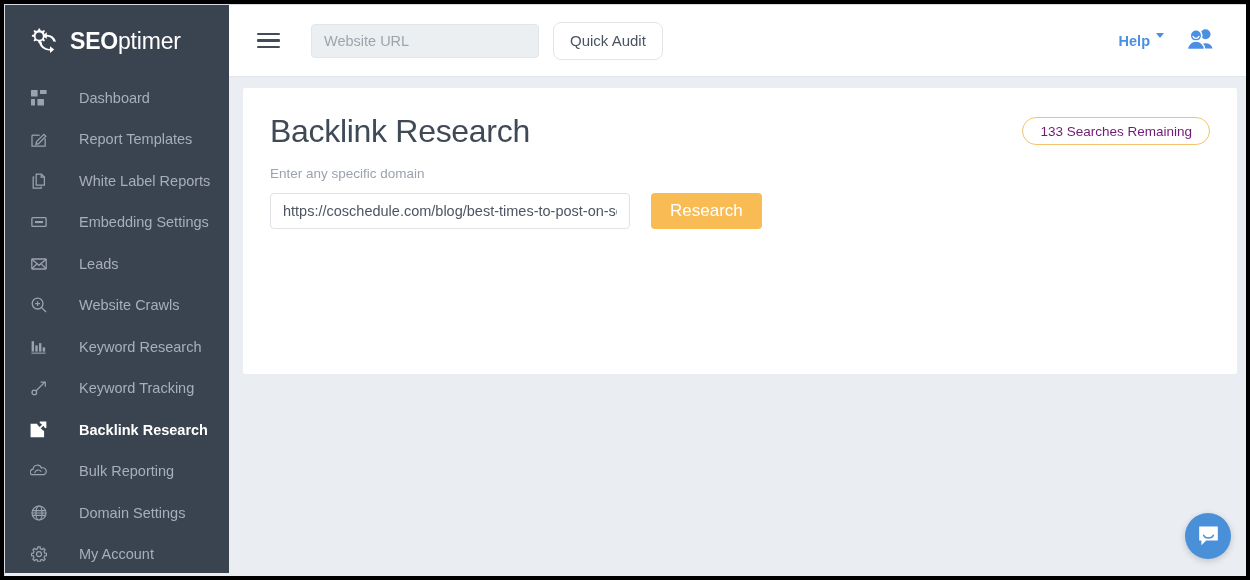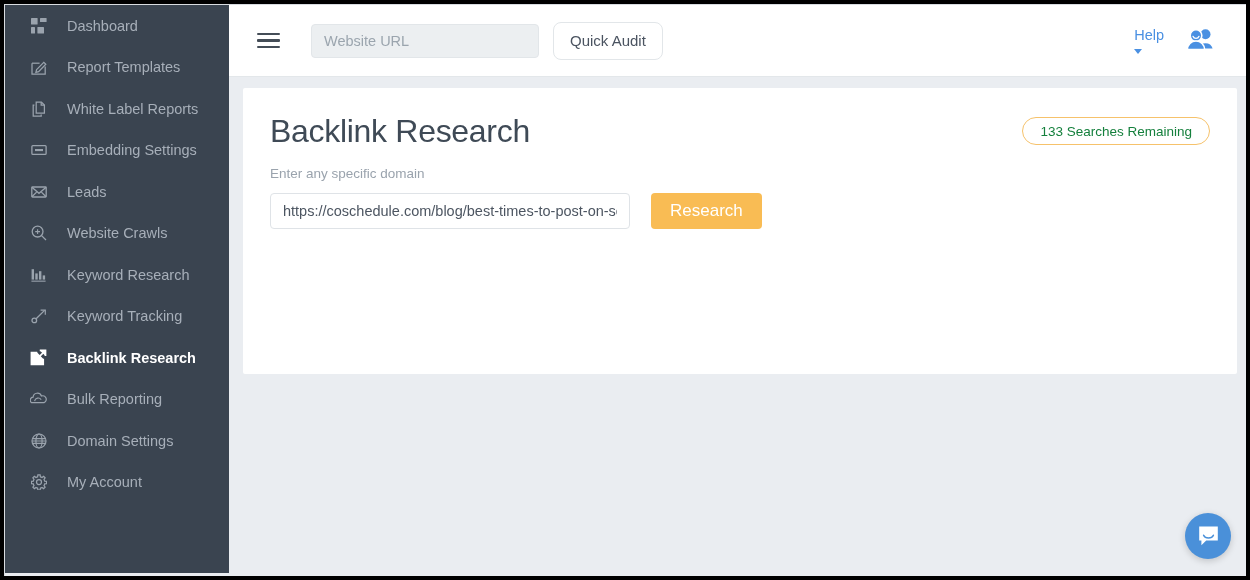--- a/index.html
+++ b/index.html
@@ -49,21 +49,21 @@
     letter-spacing: -0.2px;
     white-space: nowrap;
   }
   #brand-text .lite { font-weight: 400; }
 
   .nav-item {
     height: 41.5px;
     display: flex;
     align-items: center;
     padding-left: 25px;
-    gap: 20px;
+    gap: 32px;
     color: #a7afb9;
     font-size: 14.5px;
     cursor: pointer;
     user-select: none;
   }
   .nav-item .nav-ico {
     width: 17px; height: 17px;
     flex: none;
     display: flex; align-items: center; justify-content: center;
   }
@@ -135,27 +135,26 @@
   #topbar-right {
     margin-left: auto;
     display: flex;
     align-items: center;
     gap: 22px;
     padding-right: 12px;
   }
   #help-link {
     color: #4a90e2;
     font-size: 14.5px;
-    font-weight: 400;
+    font-weight: 700;
     text-decoration: none;
     display: flex;
     align-items: flex-start;
     gap: 6px;
     cursor: pointer;
-    flex-direction: column;
   }
   .caret {
     width: 0; height: 0;
     border-left: 4px solid transparent;
     border-right: 4px solid transparent;
     border-top: 5px solid #4a90e2;
   }
   #account-icon { cursor: pointer; display: block; }
 
   
@@ -190,21 +189,21 @@
   }
 
   #searches-badge {
     position: absolute;
     right: 27px;
     top: 29px;
     height: 28px;
     padding: 0 17px;
     border: 1px solid #f6c26b;
     border-radius: 14px;
-    color: #15803d;
+    color: #701a75;
     font-size: 13.5px;
     display: flex;
     align-items: center;
     background: #ffffff;
     cursor: pointer;
     white-space: nowrap;
   }
 
   #subtitle {
     position: absolute;
@@ -263,20 +262,33 @@
     z-index: 20;
   }
 </style>
 </head>
 <body>
 
 <div id="viewport">
 
   <nav id="sidebar">
 
+    <div id="brand">
+      <span id="brand-logo">
+        <svg width="34" height="34" viewBox="0 0 34 34">
+          <g fill="#ffffff">
+            <path d="M11.5 4.4 l1.5 0 0.4 1.9 a7 7 0 0 1 1.9 0.8 l1.6-1.1 1.1 1.1 -1.1 1.6 a7 7 0 0 1 0.8 1.9 l1.9 0.4 0 1.5 -1.9 0.4 a7 7 0 0 1-0.8 1.9 l1.1 1.6 -1.1 1.1 -1.6-1.1 a7 7 0 0 1-1.9 0.8 l-0.4 1.9 -1.5 0 -0.4-1.9 a7 7 0 0 1-1.9-0.8 l-1.6 1.1 -1.1-1.1 1.1-1.6 a7 7 0 0 1-0.8-1.9 l-1.9-0.4 0-1.5 1.9-0.4 a7 7 0 0 1 0.8-1.9 l-1.1-1.6 1.1-1.1 1.6 1.1 a7 7 0 0 1 1.9-0.8 z"></path>
+            <circle cx="12.2" cy="12.2" r="3.6" fill="#3a4450"></circle>
+            <path d="M14.5 17.5 a7.5 7.5 0 0 0 8.5 7.3 l0-2.6 4.2 3.4 -4.2 3.4 0-2.6 a10.2 10.2 0 0 1-11.2-9.6 z"></path>
+            <path d="M26.4 17.6 a7.2 7.2 0 0 0-6.6-5.2 l0 2.5 -4.1-3.3 4.1-3.3 0 2.4 a9.8 9.8 0 0 1 9.2 7 z"></path>
+          </g>
+        </svg>
+      </span>
+      <span id="brand-text"><b>SEO</b><span class="lite">ptimer</span></span>
+    </div>
 
     <div class="nav-item">
       <span class="nav-ico">
         <svg width="16" height="16" viewBox="0 0 16 16" fill="#9aa3ad">
           <rect x="0" y="0" width="6.6" height="6.6" rx="0.6"></rect>
           <rect x="9" y="0" width="6.6" height="4" rx="0.6"></rect>
           <rect x="0" y="9" width="4" height="6.6" rx="0.6"></rect>
           <rect x="6.4" y="9" width="6.6" height="6.6" rx="0.6"></rect>
         </svg>
       </span>

